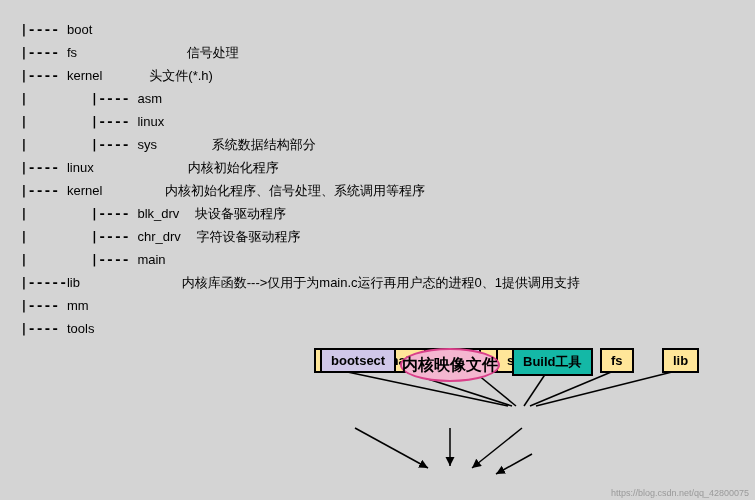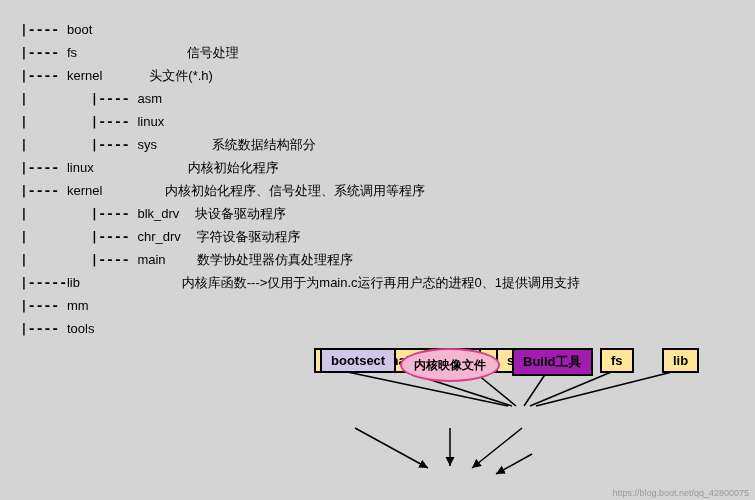--- a/index.html
+++ b/index.html
@@ -5,40 +5,40 @@
   *{box-sizing:border-box;margin:0;padding:0}
   body{width:755px;height:500px;background:#d4d4d4;font-family:"Microsoft YaHei",Arial,sans-serif;font-size:13px;color:#000;position:relative;overflow:hidden}
   .tree{padding:18px 0 0 20px;line-height:23px}
   .row{display:flex;white-space:pre}
   .prefix{font-family:Consolas,monospace;font-weight:bold}
   .name{font-weight:normal;display:inline-block}
   .desc{margin-left:0}
   .diagram{position:absolute;left:300px;top:348px;width:440px;height:150px}
   .box{position:absolute;border:2px solid #000;background:#ffe699;padding:3px 9px;font-weight:bold;font-size:13px;text-align:center}
   .box.purple{background:#d0c7e8}
-  .box.plain{background:#a21caf}
-  .ellipse{position:absolute;border:2px solid #d9408a;background:#f4b6d0;border-radius:50%;width:100px;height:34px;text-align:center;line-height:30px;font-weight:bold;font-size:12px}
+  .box.plain{background:#14b8a6}
+  .ellipse{position:absolute;border:2px solid #d9408a;background:#f4b6d0;border-radius:50%;width:100px;height:34px;text-align:center;line-height:30px;font-weight:bold;font-size:16px}
   svg.lines{position:absolute;left:0;top:0;width:440px;height:150px;pointer-events:none}
   .watermark{position:absolute;right:6px;bottom:2px;font-size:9px;color:#9a9a9a}
 </style>
 </head>
 <body>
 
 <div class="tree" id="tree">
     <div class="row"><span class="prefix">|---- </span><span class="name">boot</span><span class="prefix">          </span></div>
     <div class="row"><span class="prefix">|---- </span><span class="name">fs</span><span class="prefix">              </span><span class="desc">信号处理</span></div>
     <div class="row"><span class="prefix">|---- </span><span class="name">kernel</span><span class="prefix">      </span><span class="desc">头文件(*.h)</span></div>
     <div class="row"><span class="prefix">|        |---- </span><span class="name">asm</span><span class="prefix">      </span></div>
     <div class="row"><span class="prefix">|        |---- </span><span class="name">linux</span><span class="prefix">    </span></div>
     <div class="row"><span class="prefix">|        |---- </span><span class="name">sys</span><span class="prefix">       </span><span class="desc">系统数据结构部分</span></div>
     <div class="row"><span class="prefix">|---- </span><span class="name">linux</span><span class="prefix">            </span><span class="desc">内核初始化程序</span></div>
     <div class="row"><span class="prefix">|---- </span><span class="name">kernel</span><span class="prefix">        </span><span class="desc">内核初始化程序、信号处理、系统调用等程序</span></div>
     <div class="row"><span class="prefix">|        |---- </span><span class="name">blk_drv</span><span class="prefix">  </span><span class="desc">块设备驱动程序</span></div>
     <div class="row"><span class="prefix">|        |---- </span><span class="name">chr_drv</span><span class="prefix">  </span><span class="desc">字符设备驱动程序</span></div>
-    <div class="row"><span class="prefix">|        |---- </span><span class="name">main</span><span class="prefix">    </span><span class="desc">数学协处理器仿真处理程序</span></div>
+    <div class="row"><span class="prefix">|        |---- </span><span class="name">main</span><span class="prefix">    </span></div>
     <div class="row"><span class="prefix">|-----</span><span class="name">lib</span><span class="prefix">             </span><span class="desc">内核库函数---&gt;仅用于为main.c运行再用户态的进程0、1提供调用支持</span></div>
     <div class="row"><span class="prefix">|---- </span><span class="name">mm</span><span class="prefix">           </span></div>
     <div class="row"><span class="prefix">|---- </span><span class="name">tools</span><span class="prefix">          </span></div>
   </div>
 
 <div class="diagram">
   <svg class="lines">
 
     <line x1="38" y1="22" x2="208" y2="58" stroke="#000" stroke-width="1.5"></line>
     <line x1="100" y1="22" x2="212" y2="58" stroke="#000" stroke-width="1.5"></line>
@@ -68,13 +68,13 @@
 
   <div class="box purple" style="left:20px;top:58">bootsect</div>
   <div class="box purple" style="left:124px;top:58">setup</div>
   <div class="box" style="left:196px;top:58">system</div>
 
   <div class="box plain" style="left:212px;top:94">Build工具</div>
 
   <div class="ellipse" style="left:100px;top:116">内核映像文件</div>
 </div>
 
-<div class="watermark">https://blog.boot.net/qq_42800075</div>
+<div class="watermark">https://blog.csdn.net/qq_42800075</div>
 
 </body></html>

